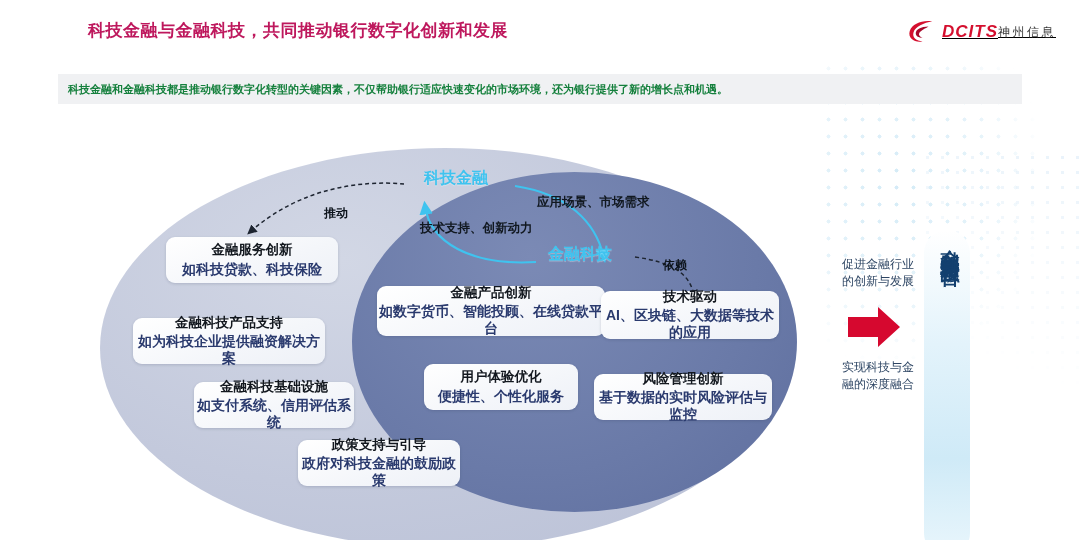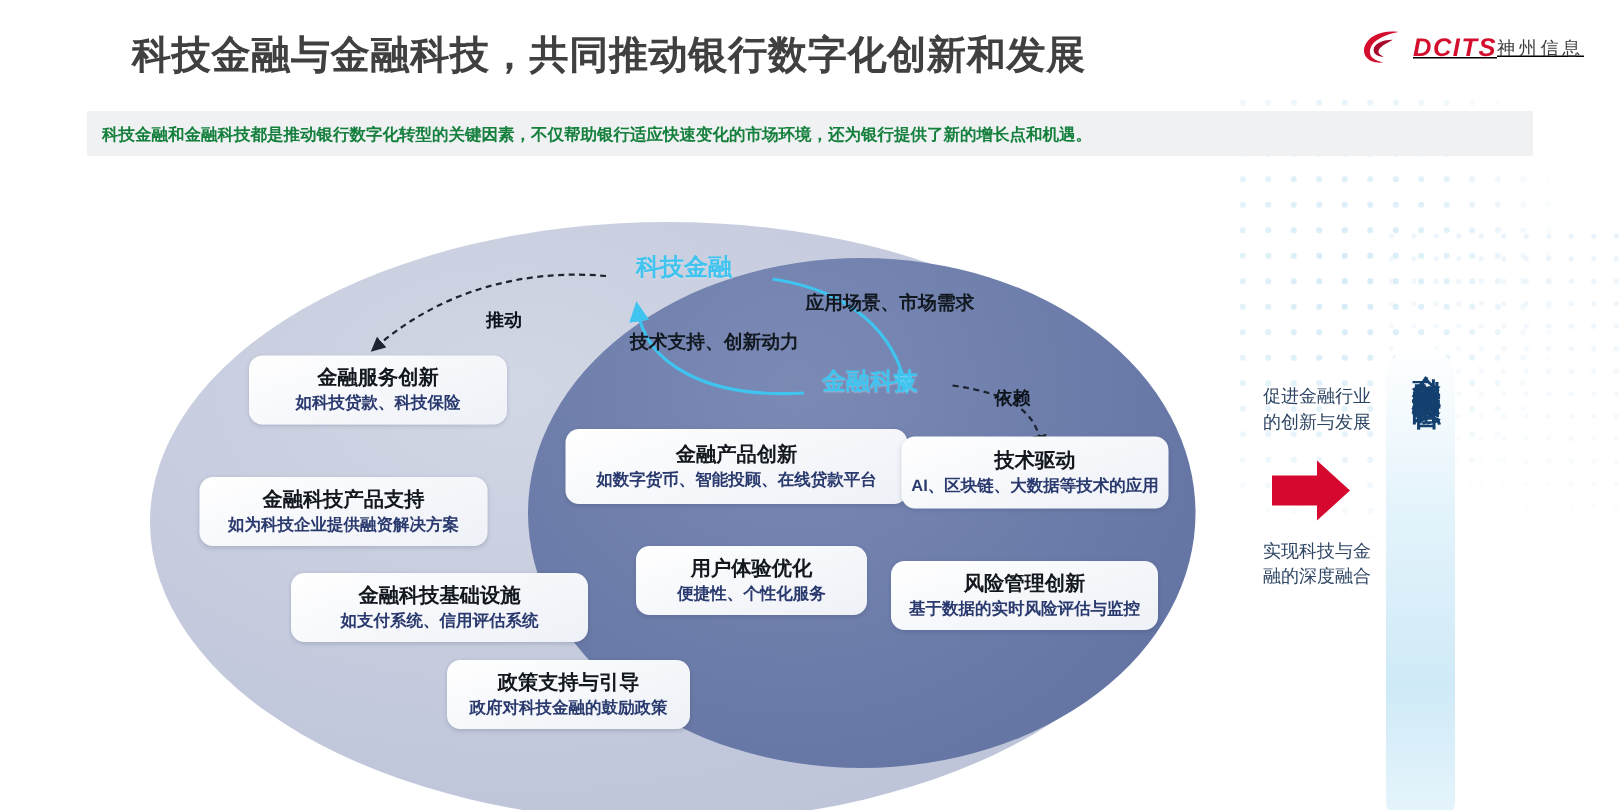--- a/index.html
+++ b/index.html
@@ -25,21 +25,21 @@
     background-image:radial-gradient(#e2eff9 1.7px, transparent 1.9px);
     background-size:15px 15px;
     -webkit-mask-image:linear-gradient(200deg, rgba(0,0,0,.8), rgba(0,0,0,0) 70%);
     mask-image:linear-gradient(200deg, rgba(0,0,0,.8), rgba(0,0,0,0) 70%);
     pointer-events:none;
   }
 
   
   .title{
     position:absolute;left:88px;top:19px;
-    font-size:26px;font-weight:bold;color:#404040;letter-spacing:.5px;
+    font-size:17px;font-weight:bold;color:#be185d;letter-spacing:.5px;
     white-space:nowrap;
   }
   .logo{position:absolute;right:24px;top:16px;display:flex;align-items:center;gap:6px;}
   .logo-mark{width:30px;height:30px;flex:0 0 auto;}
   .logo-text{display:flex;flex-direction:row;line-height:1;text-decoration:underline;}
   .logo-en{font-size:17px;font-weight:bold;color:#d40f2e;letter-spacing:1px;font-style:italic;}
   .logo-cn{font-size:12px;color:#3b3b3b;letter-spacing:2.5px;margin-top:3px;}
 
   
   .subtitle-bar{
@@ -82,21 +82,21 @@
   .card{
     position:absolute;border-radius:9px;
     display:flex;flex-direction:column;align-items:center;justify-content:center;
     box-sizing:border-box;text-align:center;
   }
   .card-light{
     background:linear-gradient(160deg,#ffffff 0%,#f4f6fa 60%,#eef1f7 100%);
     box-shadow:0 1px 3px rgba(40,50,80,.18);
   }
   .card-title{font-size:13.5px;font-weight:bold;color:#13181f;line-height:1.15;}
-  .card-sub{font-size:11px;font-weight:bold;color:#2a3a6e;margin-top:3px;line-height:1.2;}
+  .card-sub{font-size:14px;font-weight:bold;color:#2a3a6e;margin-top:3px;line-height:1.2;}
 
   
   .cy-label{
     position:absolute;font-size:16px;font-weight:bold;color:#3fc3ef;
     text-shadow:0 1px 1px rgba(255,255,255,.35);white-space:nowrap;
   }
   .dark-label{
     position:absolute;font-size:12.5px;font-weight:bold;color:#111820;white-space:nowrap;
   }
   .dark-label-sm{
@@ -178,21 +178,21 @@
     <div class="card card-light" style="left:166px;top:127px;width:172px;height:46px;">
       <span class="card-title">金融服务创新</span>
       <span class="card-sub">如科技贷款、科技保险</span>
     </div>
 
     <div class="card card-light" style="left:133px;top:196px;width:192px;height:46px;margin-top:12px;">
       <span class="card-title">金融科技产品支持</span>
       <span class="card-sub">如为科技企业提供融资解决方案</span>
     </div>
 
-    <div class="card card-light" style="left:194px;top:272px;width:198px;height:46px;">
+    <div class="card card-light" style="left:194px;top:272px;width:160px;height:46px;">
       <span class="card-title">金融科技基础设施</span>
       <span class="card-sub">如支付系统、信用评估系统</span>
     </div>
 
     <div class="card card-light" style="left:298px;top:330px;width:162px;height:46px;">
       <span class="card-title">政策支持与引导</span>
       <span class="card-sub">政府对科技金融的鼓励政策</span>
     </div>
 
     <div class="card card-light" style="left:377px;top:176px;width:228px;height:50px;">

